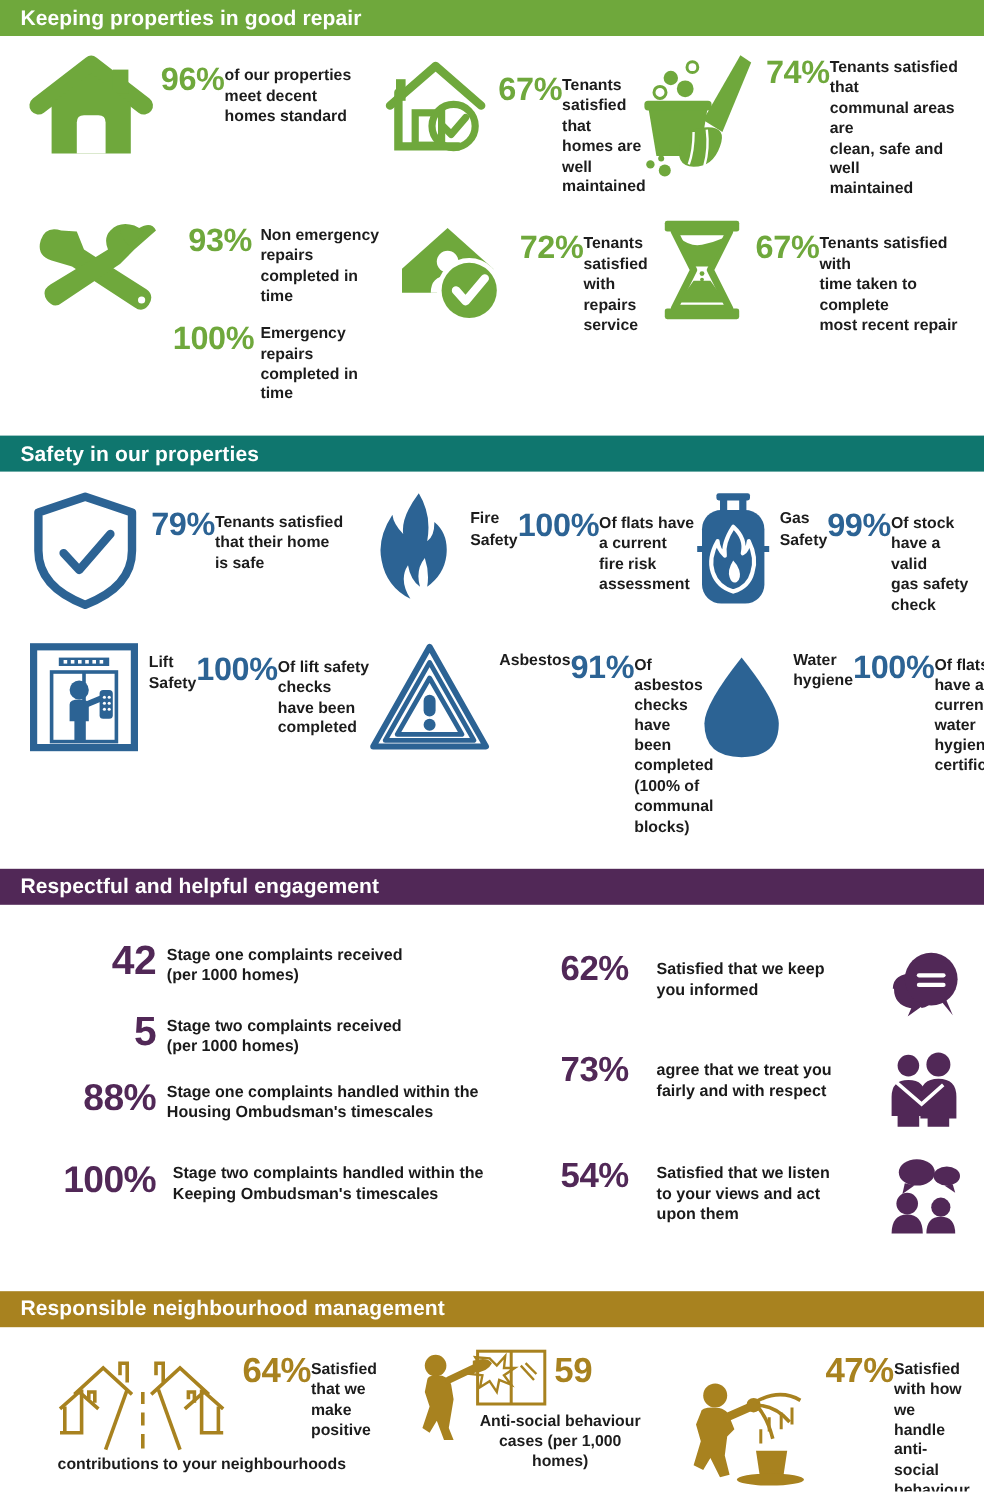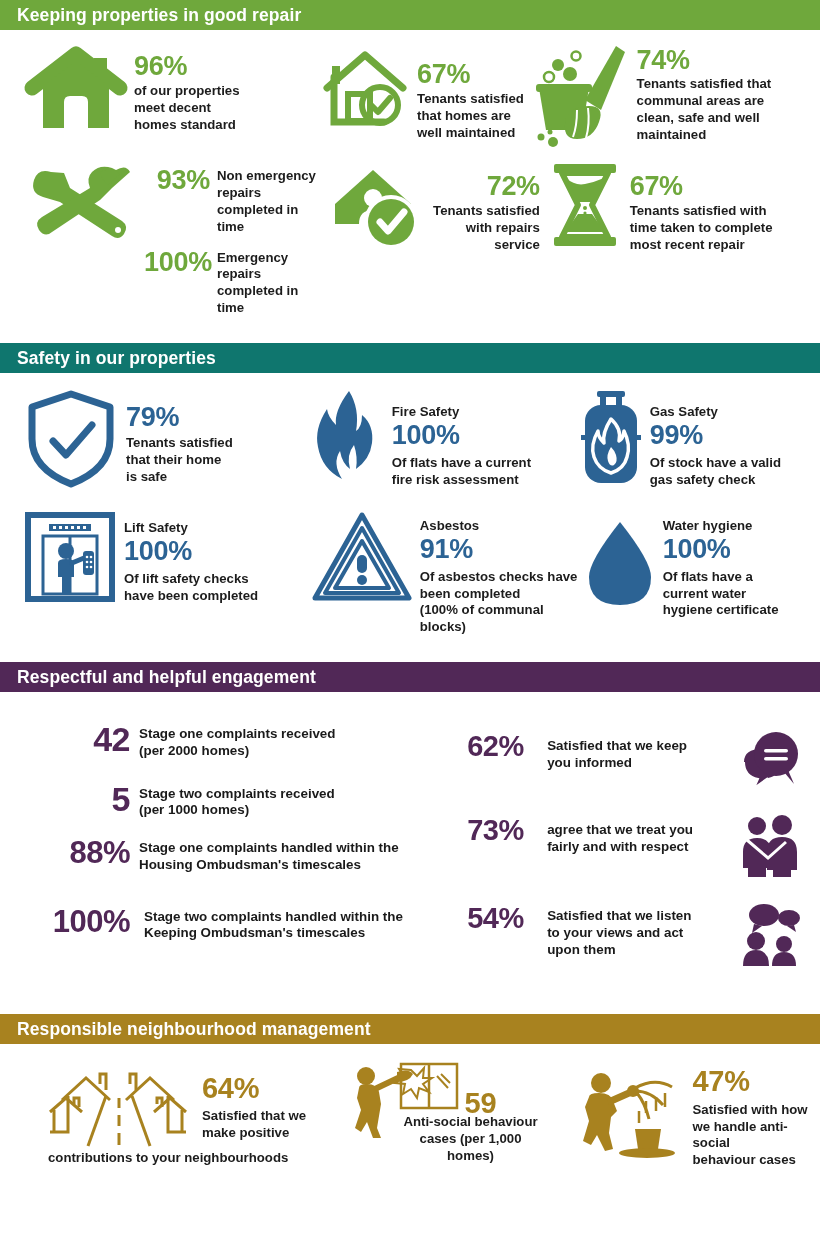--- a/index.html
+++ b/index.html
@@ -33,21 +33,21 @@
 
   .section { width: 820px; }
   .sec-body { padding: 0 12px; }
 
   .stat {
     display: flex;
     align-items: flex-start;
     gap: 8px;
   }
   .stat-icon { flex: 0 0 auto; display: flex; align-items: center; justify-content: center; }
-  .stat-text { display: flex; flex-direction: column; justify-content: center; }
+  .stat-text { display: flex; flex-direction: row; justify-content: center; }
 
   .big {
     font-size: 27px;
     font-weight: 600;
     line-height: 1.05;
     letter-spacing: -0.3px;
   }
   .big-g { color: #6FA83C; }
   .big-b { color: #2C6394; }
   .big-o { color: #A8821F; }
@@ -217,21 +217,21 @@
           <div class="stat-icon">
             <svg width="96" height="90" viewBox="0 0 96 90">
               <path d="M6 42 L44 8 L82 42 L82 62 L6 62 Z" fill="#6FA83C"></path>
               <circle cx="44" cy="36" r="9" fill="#ffffff"></circle>
               <path d="M30 62 Q30 48 44 48 Q58 48 58 62 Z" fill="#ffffff"></path>
               <circle cx="62" cy="60" r="27" fill="#ffffff"></circle>
               <circle cx="62" cy="60" r="23" fill="#6FA83C"></circle>
               <path d="M51 60 L59 69 L75 50" fill="none" stroke="#ffffff" stroke-width="7" stroke-linecap="round" stroke-linejoin="round"></path>
             </svg>
           </div>
-          <div class="stat-text" style="padding-top:10px;text-align:right;">
+          <div class="stat-text" style="padding-top:10px;">
             <div class="big big-g">72%</div>
             <div class="desc" style="white-space:pre-line;margin-top:3px;">Tenants satisfied
 with repairs
 service</div>
           </div>
         </div>
 
         <div class="stat" style="width:262px;">
           <div class="stat-icon">
             <svg width="74" height="86" viewBox="0 0 74 86">
@@ -387,21 +387,21 @@
 
   <div class="section" id="sec-engage" style="margin-top:26px;">
     <div class="section-bar bar-purple">Respectful and helpful engagement</div>
     <div class="sec-body">
 
       <div class="p-left">
 
         <div class="p-item" style="margin-top:16px;">
           <div class="p-num" style="width:118px;font-size:34px;">42</div>
           <div class="p-desc" style="white-space:pre-line;padding-top:4px;">Stage one complaints received
-(per 2000 homes)</div>
+(per 1000 homes)</div>
         </div>
 
         <div class="p-item" style="margin-top:22px;">
           <div class="p-num" style="width:118px;font-size:34px;">5</div>
           <div class="p-desc" style="white-space:pre-line;padding-top:4px;">Stage two complaints received
 (per 1000 homes)</div>
         </div>
 
         <div class="p-item" style="margin-top:18px;">
           <div class="p-num" style="width:118px;font-size:31px;">88%</div>

